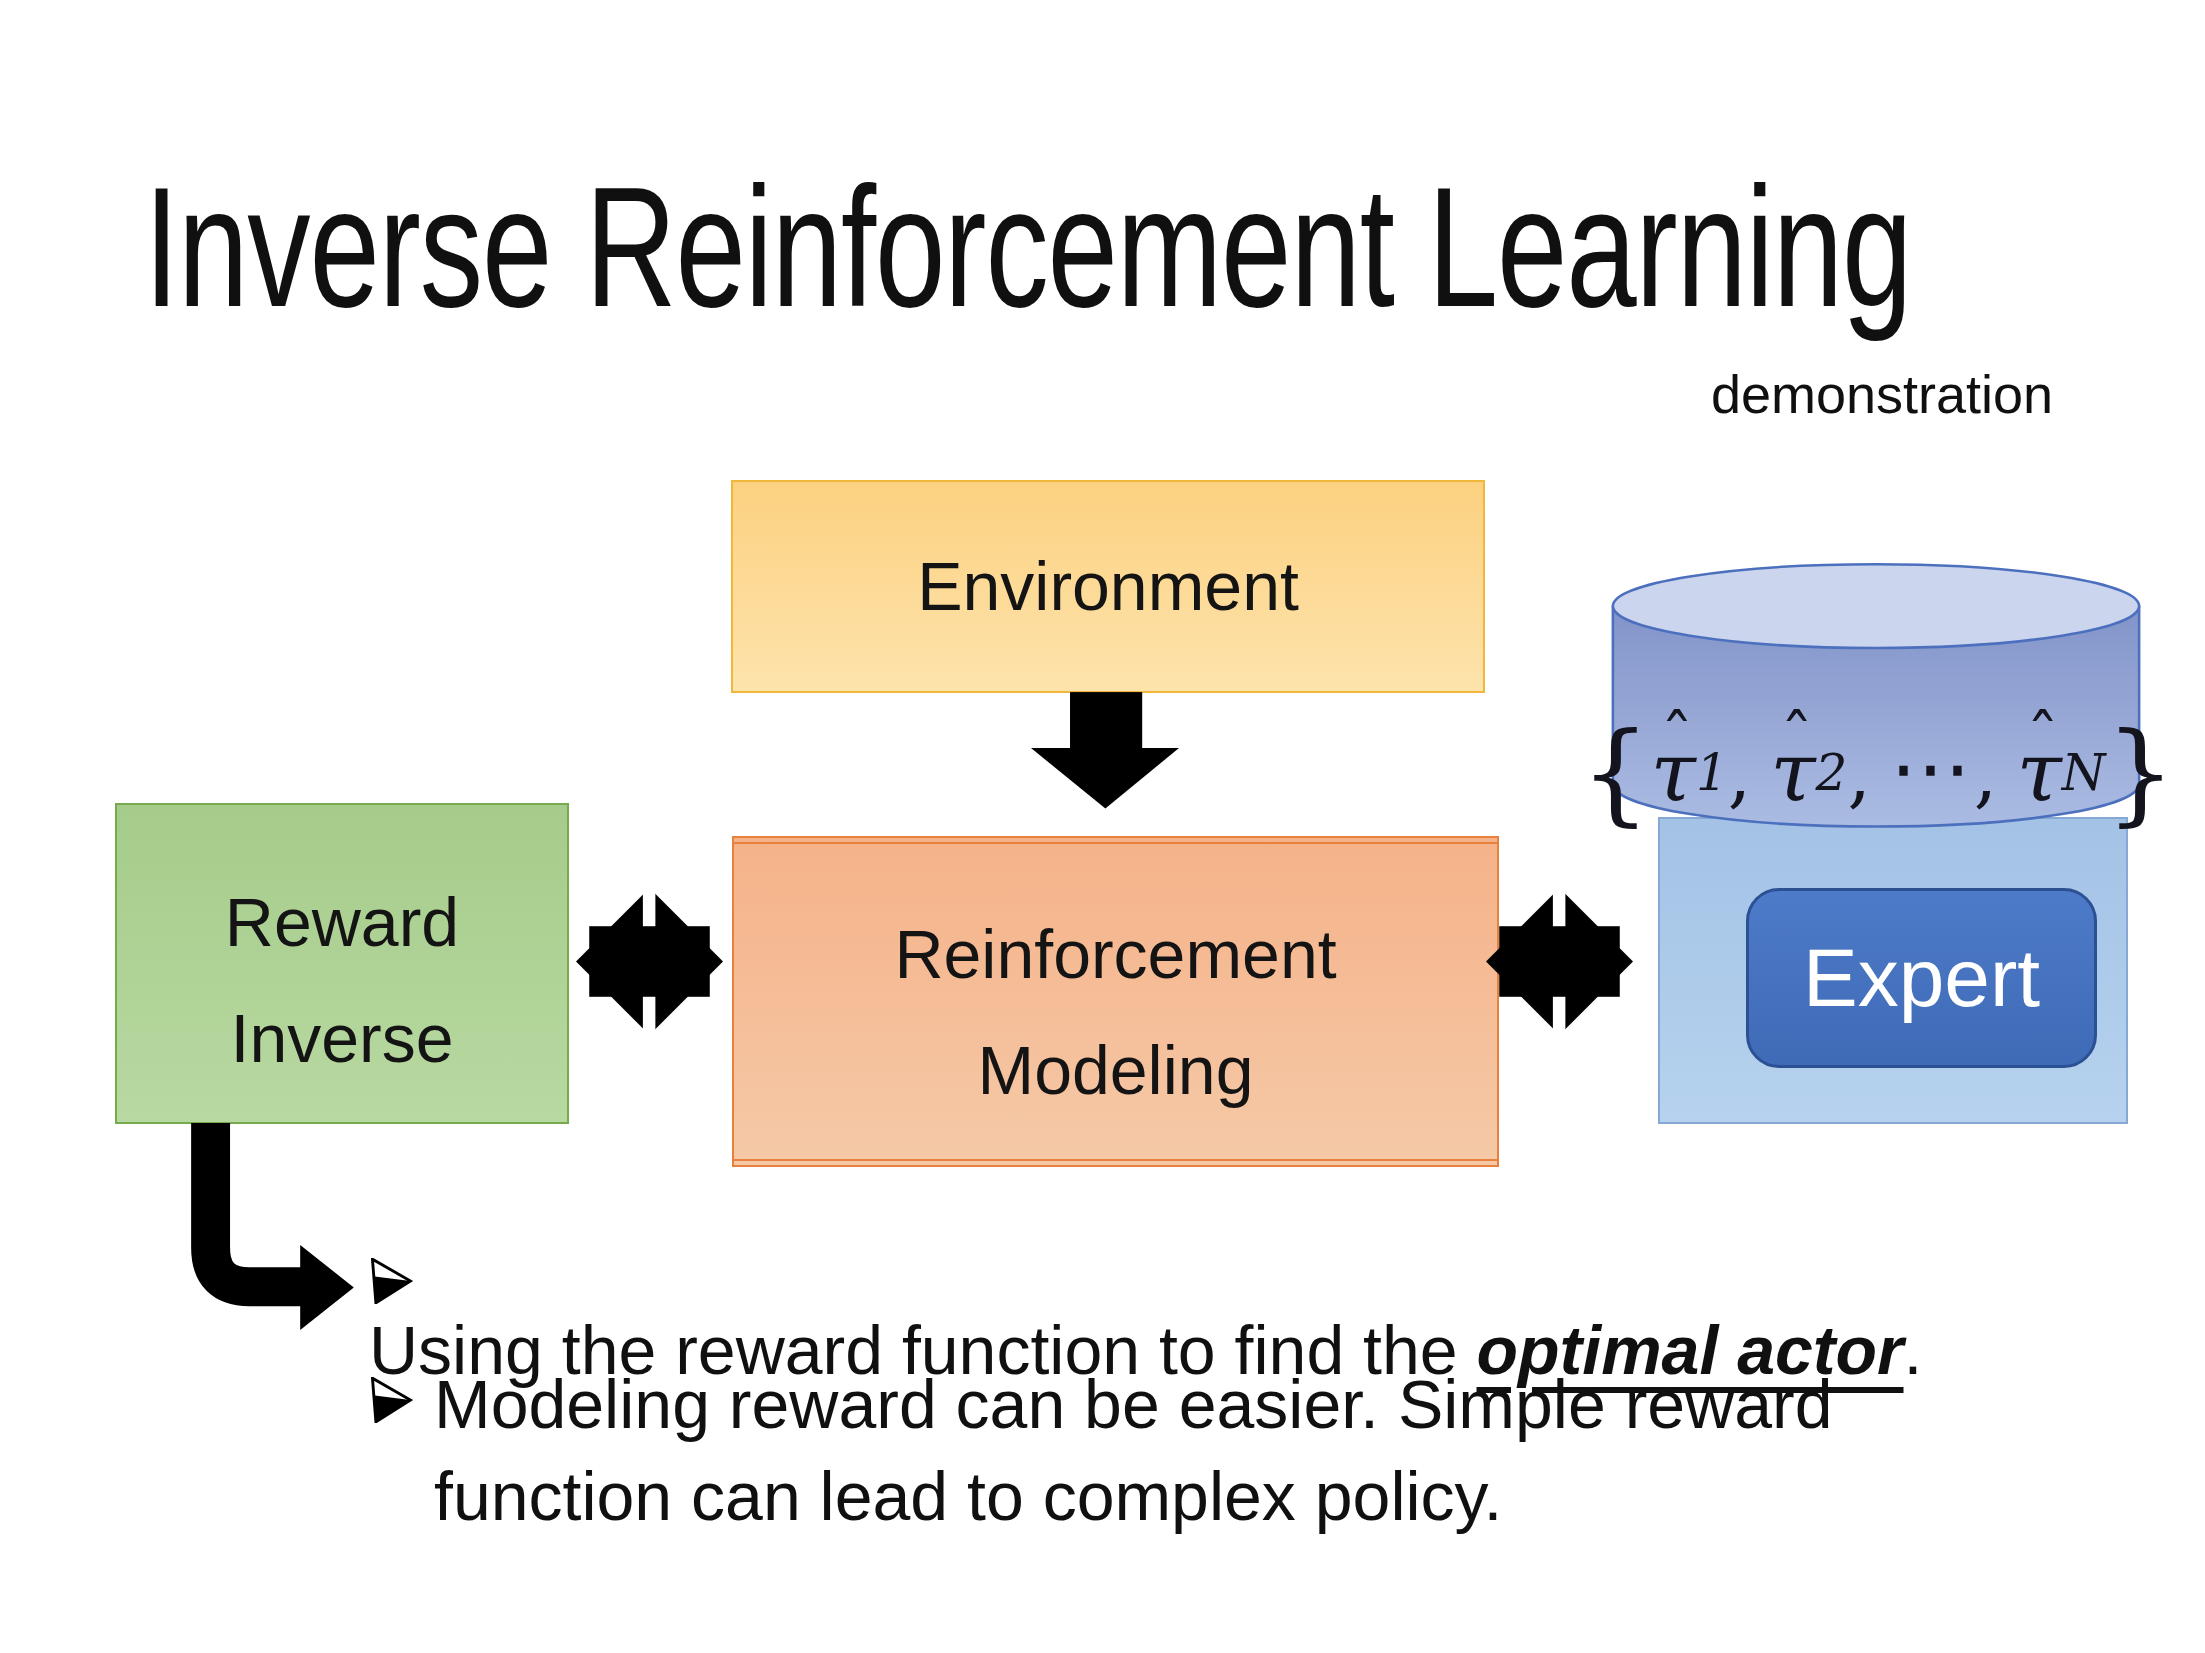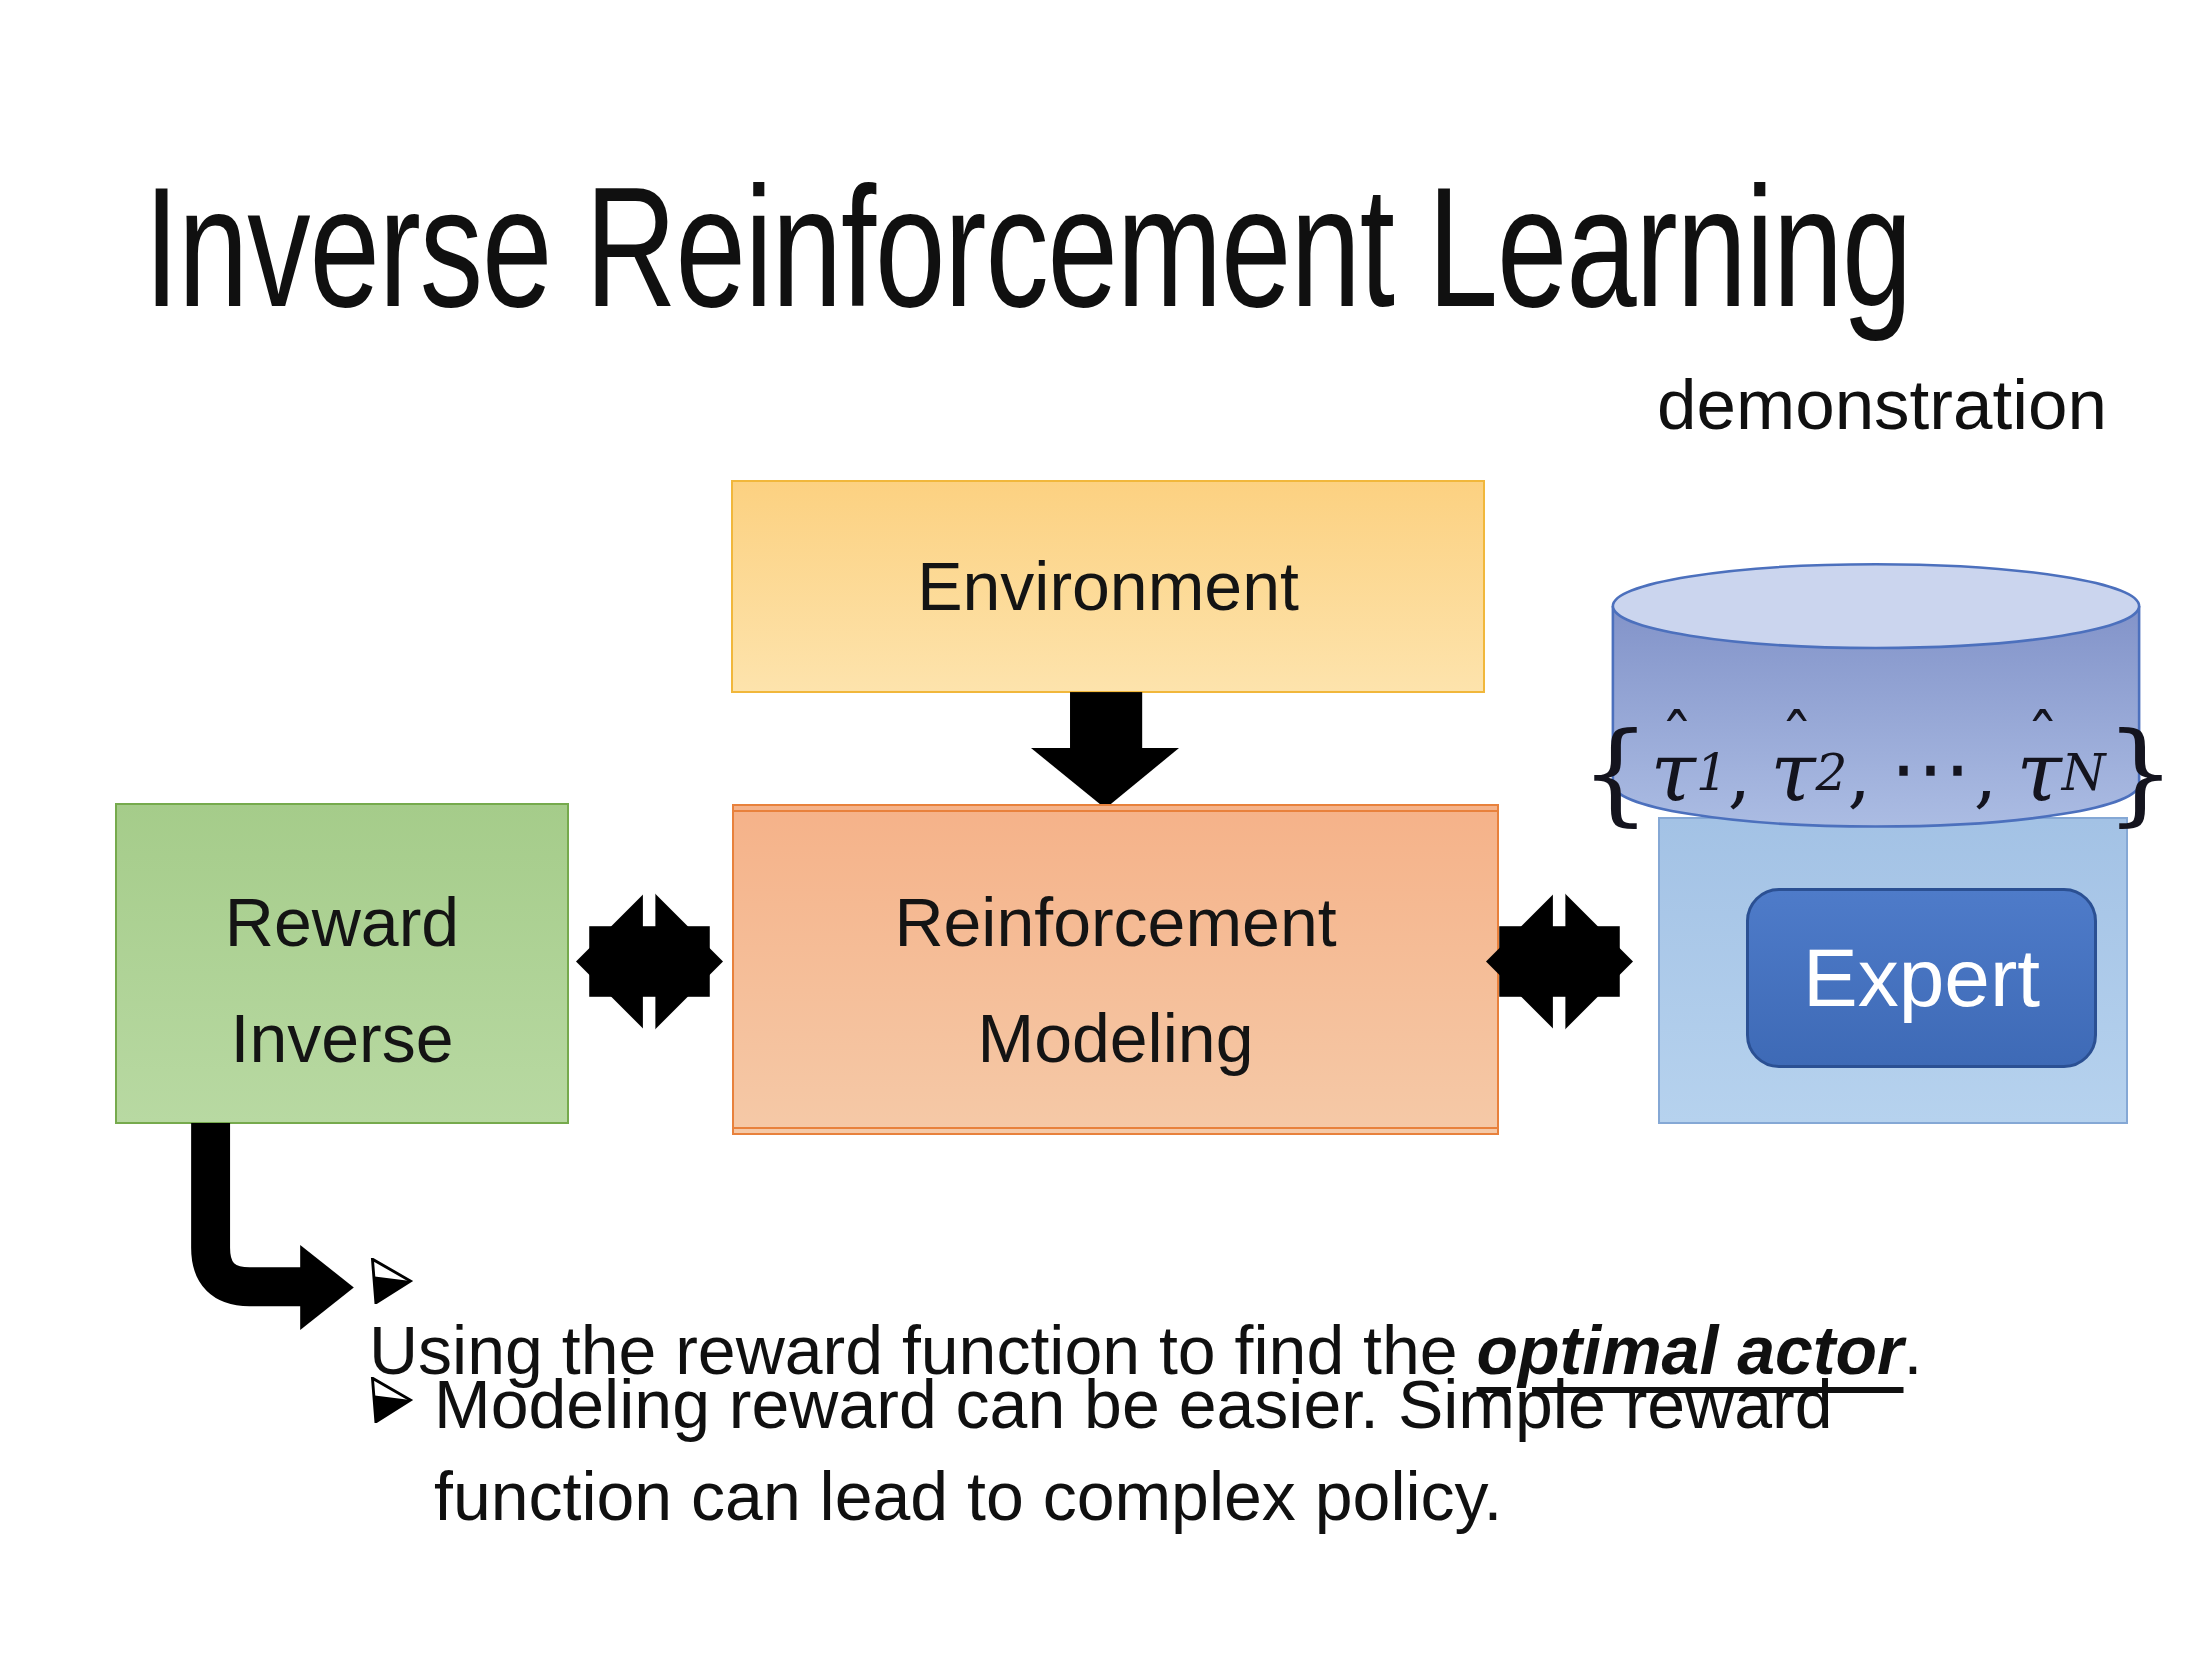--- a/index.html
+++ b/index.html
@@ -25,21 +25,21 @@
     left:731px;top:480px;width:754px;height:213px;
     background:linear-gradient(180deg,#FCD181 0%,#FDE3AC 100%);
     border:2.9px solid #F1B73B;
   }
   .green-box{
     left:115px;top:803px;width:454px;height:321px;
     background:linear-gradient(180deg,#A5CC8A 0%,#B8D9A2 100%);
     border:2.9px solid #76AA4D;
   }
   .rl-box{
-    left:732px;top:804px;width:767px;height:331px;
+    left:732px;top:836px;width:767px;height:331px;
     background:linear-gradient(180deg,#F5B289 0%,#F5C9A7 100%);
     border:2.2px solid #E8813C;
   }
   .rl-inner{
     position:absolute;left:0;right:0;top:4.4px;bottom:4.4px;
     border-style:solid;border-color:#E8813C;border-width:2.2px 0 2.2px 0;
     pointer-events:none;
   }
   .blue-box{
     left:1658px;top:817px;width:470px;height:307px;
@@ -47,21 +47,21 @@
     border:2.2px solid #85A8D5;
   }
   .expert-box{
     left:1704px;top:888px;width:351px;height:180px;
     background:linear-gradient(180deg,#4E7BC9 0%,#3E6AB6 100%);
     border:3.7px solid #2B5093;border-radius:33px;margin-left:42px;
   }
   .expert-label{font-size:82px;color:#ffffff;line-height:1;}
   .demo-label{
     left:1588px;top:362px;width:588px;
-    font-size:71px;line-height:1.22;text-align:center;color:#101010;
+    font-size:54px;line-height:1.22;text-align:center;color:#101010;
   }
   .math-line{
     left:1619px;top:707px;width:518px;height:132px;
     display:flex;align-items:center;justify-content:center;
     color:#14141e;white-space:nowrap;
     font-family:"DejaVu Serif",serif;
   }
   .mbrace{font-size:110px;font-weight:400;line-height:1;}
   .mtau{font-size:82px;font-style:italic;display:inline-block;position:relative;line-height:1;}
   .mtau .hat{

